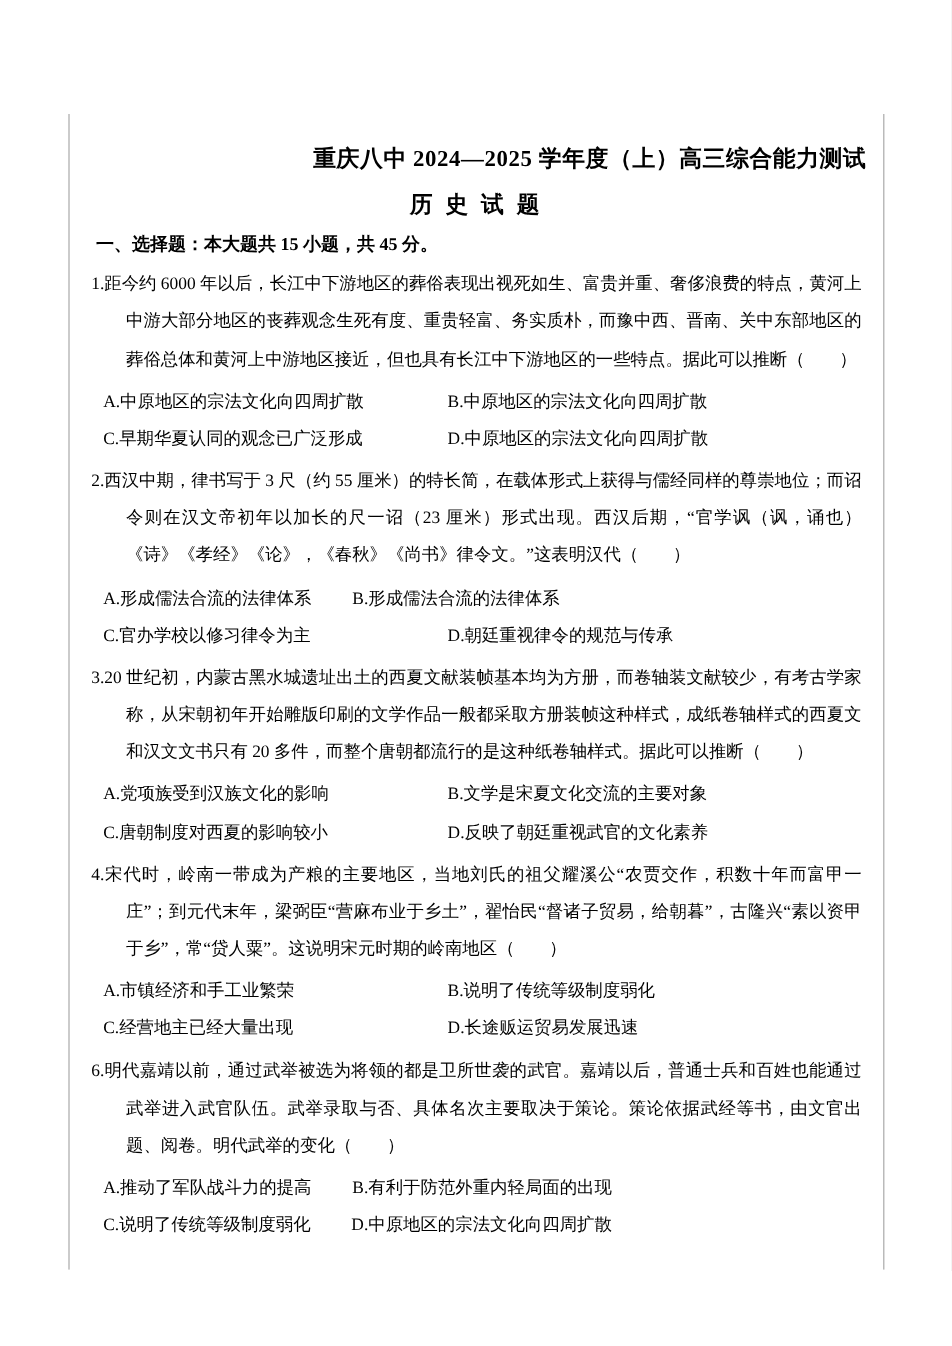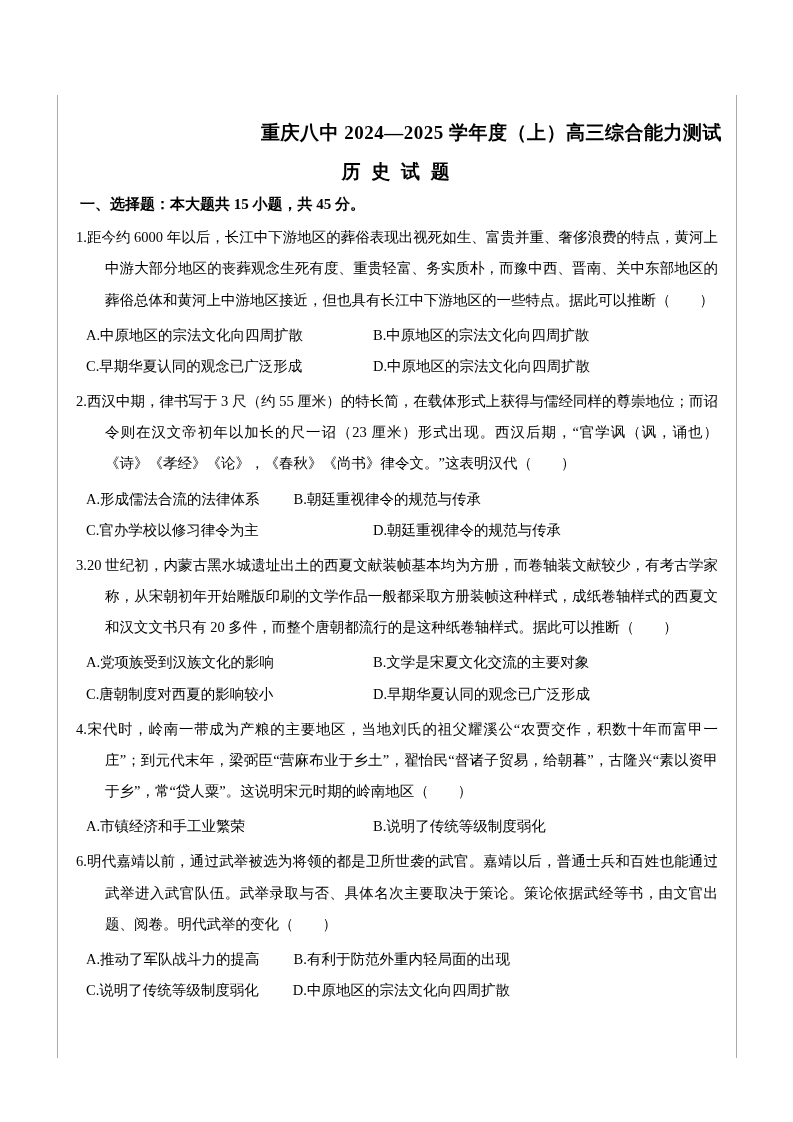--- a/index.html
+++ b/index.html
@@ -91,45 +91,49 @@
       <div class="opt-row">
         <span class="opt">C.早期华夏认同的观念已广泛形成</span>
         <span class="opt">D.中原地区的宗法文化向四周扩散</span>
       </div>
     </section>
 
     <section class="question">
       <p class="stem">2.西汉中期，律书写于 3 尺（约 55 厘米）的特长简，在载体形式上获得与儒经同样的尊崇地位；而诏令则在汉文帝初年以加长的尺一诏（23 厘米）形式出现。西汉后期，“官学讽（讽，诵也）《诗》《孝经》《论》，《春秋》《尚书》律令文。”这表明汉代（　　）</p>
       <div class="opt-row tight">
         <span class="opt">A.形成儒法合流的法律体系</span>
-        <span class="opt">B.朝廷重视律令的规范与传承</span>
+        <span class="opt">B.形成儒法合流的法律体系</span>
       </div>
       <div class="opt-row">
         <span class="opt">C.官办学校以修习律令为主</span>
         <span class="opt">D.朝廷重视律令的规范与传承</span>
       </div>
     </section>
 
     <section class="question">
       <p class="stem">3.20 世纪初，内蒙古黑水城遗址出土的西夏文献装帧基本均为方册，而卷轴装文献较少，有考古学家称，从宋朝初年开始雕版印刷的文学作品一般都采取方册装帧这种样式，成纸卷轴样式的西夏文和汉文文书只有 20 多件，而整个唐朝都流行的是这种纸卷轴样式。据此可以推断（　　）</p>
       <div class="opt-row">
         <span class="opt">A.党项族受到汉族文化的影响</span>
         <span class="opt">B.文学是宋夏文化交流的主要对象</span>
       </div>
       <div class="opt-row">
         <span class="opt">C.唐朝制度对西夏的影响较小</span>
-        <span class="opt">D.早期华夏认同的观念已广泛形成</span>
+        <span class="opt">D.反映了朝廷重视武官的文化素养</span>
       </div>
     </section>
 
     <section class="question">
       <p class="stem">4.宋代时，岭南一带成为产粮的主要地区，当地刘氏的祖父耀溪公“农贾交作，积数十年而富甲一庄”；到元代末年，梁弼臣“营麻布业于乡土”，翟怡民“督诸子贸易，给朝暮”，古隆兴“素以资甲于乡”，常“贷人粟”。这说明宋元时期的岭南地区（　　）</p>
       <div class="opt-row">
         <span class="opt">A.市镇经济和手工业繁荣</span>
         <span class="opt">B.说明了传统等级制度弱化</span>
+      </div>
+      <div class="opt-row">
+        <span class="opt">C.经营地主已经大量出现</span>
+        <span class="opt">D.长途贩运贸易发展迅速</span>
       </div>
     </section>
 
     <section class="question">
       <p class="stem">6.明代嘉靖以前，通过武举被选为将领的都是卫所世袭的武官。嘉靖以后，普通士兵和百姓也能通过武举进入武官队伍。武举录取与否、具体名次主要取决于策论。策论依据武经等书，由文官出题、阅卷。明代武举的变化（　　）</p>
       <div class="opt-row tight">
         <span class="opt">A.推动了军队战斗力的提高</span>
         <span class="opt">B.有利于防范外重内轻局面的出现</span>
       </div>
       <div class="opt-row tight">

